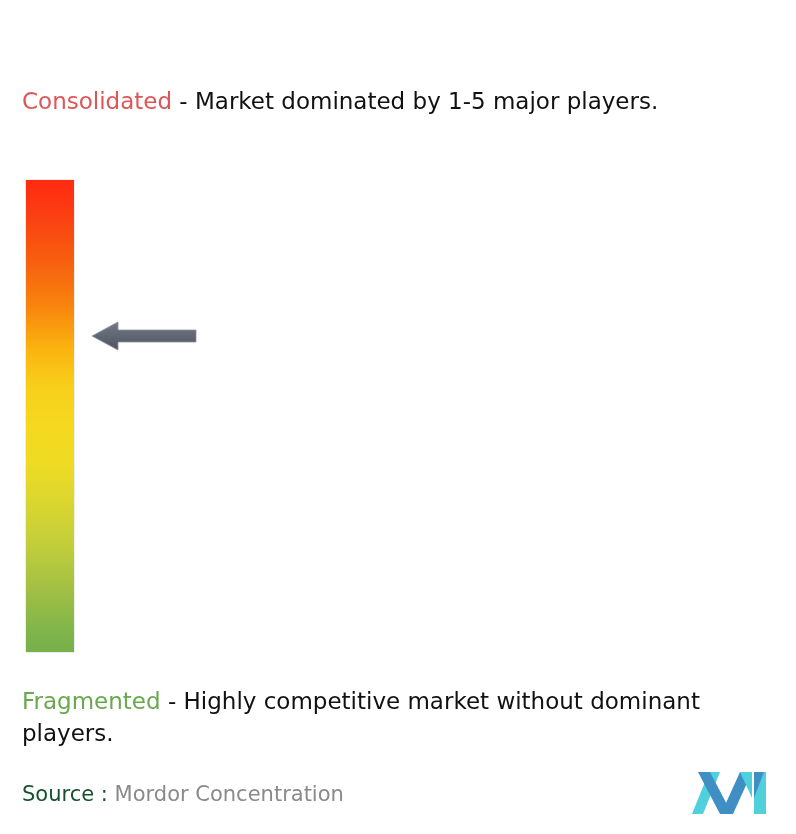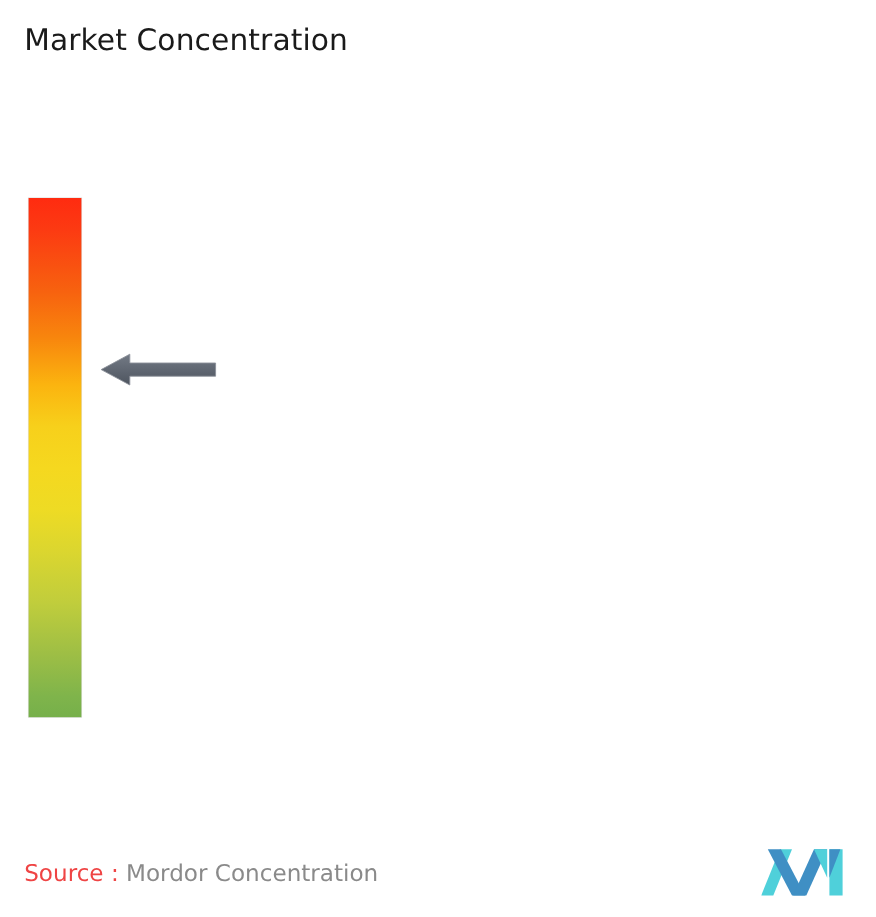--- a/index.html
+++ b/index.html
@@ -112,56 +112,61 @@
   
   .source-line {
     position: absolute;
     left: 22px;
     top: 780px;
     font-size: 21px;
     line-height: 28px;
     color: #7a7a7a;
     white-space: nowrap;
   }
-  .source-label { color: #ef4444; text-align: center; }
+  .source-label { color: #14532d; text-align: center; }
   .source-value { color: #8a8a8a; }
 
   .brand-logo {
     position: absolute;
     left: 692px;
     top: 770px;
     width: 80px;
     height: 46px;
   }
   .brand-logo svg { display: block; }
 </style>
 </head>
 <body>
 
 <div id="chart-root">
 
-  <div class="chart-title">Market Concentration</div>
 
+  <div class="caption-top">
+    <span class="kw-consolidated">Consolidated</span><span class="kw-desc"> - Market dominated by 1-5 major players.</span>
+  </div>
 
   <div class="gradient-bar"></div>
 
   <div class="arrow-wrap">
     <svg width="112" height="40" viewBox="0 0 112 40" xmlns="http://www.w3.org/2000/svg">
       <defs>
         <linearGradient id="arrGrad" x1="0" y1="0" x2="0" y2="1">
           <stop offset="0%" stop-color="#737a85"></stop>
           <stop offset="45%" stop-color="#626974"></stop>
           <stop offset="100%" stop-color="#4e555f"></stop>
         </linearGradient>
       </defs>
       <polygon points="2,20 28,6 28,14 106,14 106,26 28,26 28,34" fill="url(#arrGrad)" stroke="#8b9099" stroke-width="0.8"></polygon>
     </svg>
   </div>
 
 
+  <div class="caption-bottom">
+    <span class="kw-fragmented">Fragmented</span><span class="kw-desc">  - Highly competitive market without dominant players.</span>
+  </div>
 
   <div class="source-line">
     <span class="source-label">Source :</span>
     <span class="source-value">Mordor Concentration</span>
   </div>
 
   <div class="brand-logo">
     <svg width="80" height="46" viewBox="0 0 80 46" xmlns="http://www.w3.org/2000/svg">
 
       <polygon points="0,44 11,44 28,2 17,2" fill="#4fd0da"></polygon>

